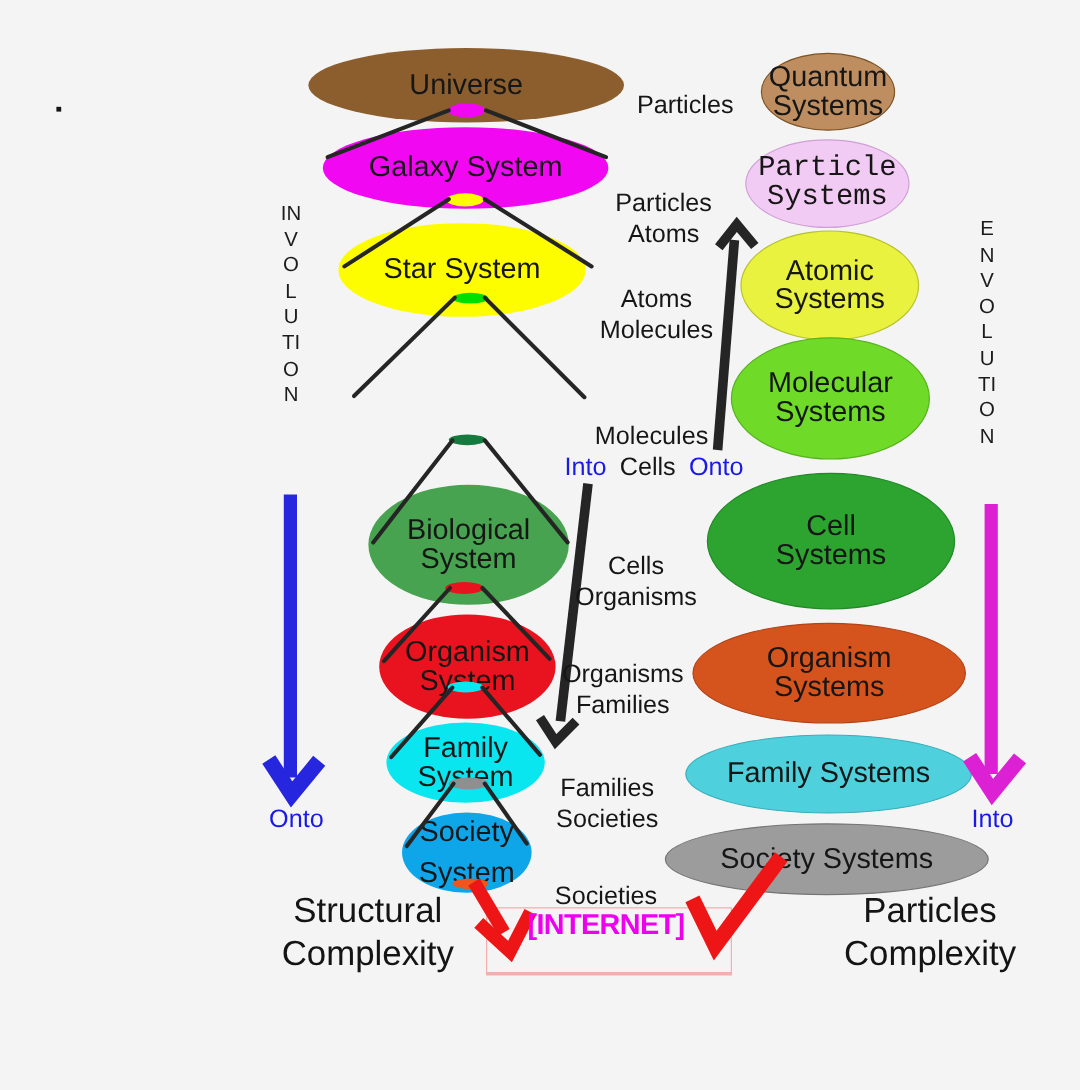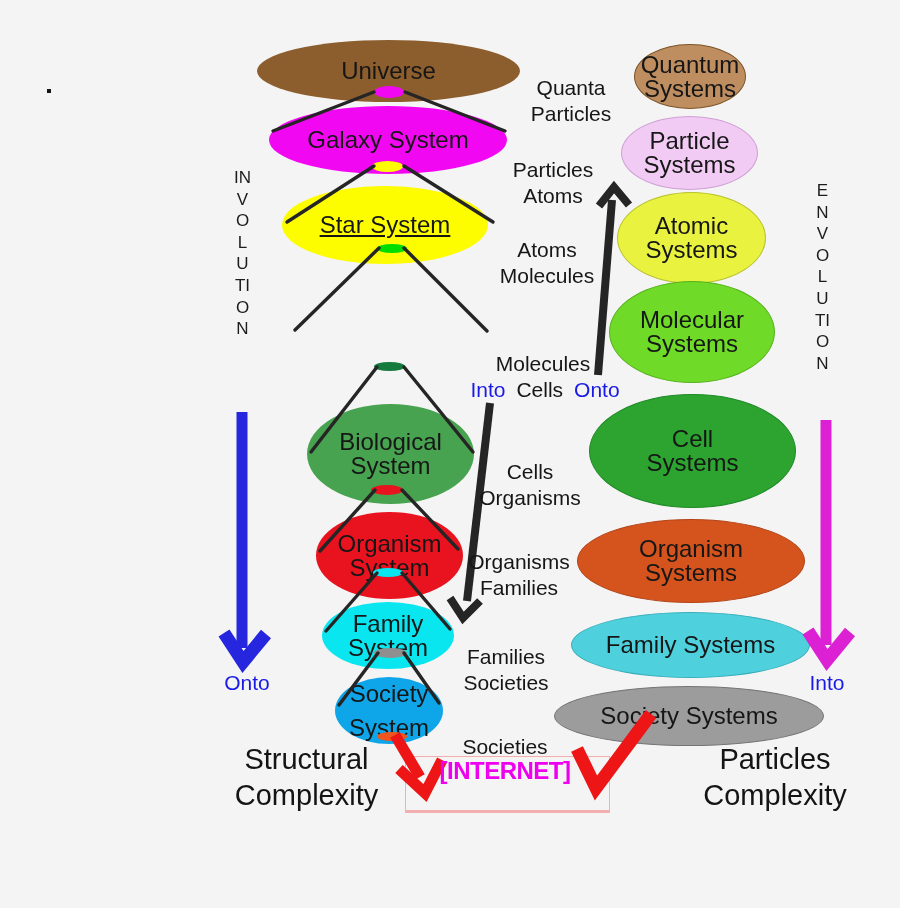--- a/index.html
+++ b/index.html
@@ -28,21 +28,21 @@
   <div class="dot" style="left: 47px; top: 89px; width: 4px; height: 4px; background-color: rgb(20, 20, 20);"></div>
 
   <div class="box" style="left:405px;top:756px;width:203px;height:53px;"></div>
 
   <div class="ell" style="left: 257px; top: 40px; width: 263px; height: 62px; background-color: rgb(140, 94, 45);">
     <span>Universe</span>
   </div>
   <div class="ell" style="left: 269px; top: 106px; width: 238px; height: 68px; background-color: rgb(242, 7, 242);">
     <span>Galaxy System</span>
   </div>
-  <div class="ell" style="left: 282px; top: 186px; width: 206px; height: 78px; background-color: rgb(253, 253, 0); text-decoration: underline;">
+  <div class="ell" style="left: 282px; top: 186px; width: 206px; height: 78px; background-color: rgb(253, 253, 0);">
     <span>Star System</span>
   </div>
   <div class="ell" style="left: 307px; top: 404px; width: 167px; height: 100px; background-color: rgb(71, 163, 79);">
     <span>Biological</span>
     <span>System</span>
   </div>
   <div class="ell" style="left: 316px; top: 512px; width: 147px; height: 87px; background-color: rgb(233, 19, 31);">
     <span>Organism</span>
     <span>System</span>
   </div>
@@ -61,21 +61,21 @@
   <div class="conn" style="left: 374px; top: 362px; width: 31px; height: 9px; background-color: rgb(21, 122, 61);"></div>
   <div class="conn" style="left: 371px; top: 485px; width: 32px; height: 10px; background-color: rgb(233, 19, 31);"></div>
   <div class="conn" style="left: 373px; top: 568px; width: 30px; height: 9px; background-color: rgb(10, 230, 240);"></div>
   <div class="conn" style="left: 374px; top: 648px; width: 33px; height: 10px; background-color: rgb(143, 143, 143);"></div>
   <div class="conn" style="left: 377px; top: 732px; width: 30px; height: 9px; background-color: rgb(240, 85, 30);"></div>
 
   <div class="ell ell-r" style="left: 634px; top: 44px; width: 110px; height: 63px; background-color: rgb(190, 142, 97); border-color: rgb(125, 84, 38);">
     <span>Quantum</span>
     <span>Systems</span>
   </div>
-  <div class="ell ell-r" style="left: 621px; top: 116px; width: 135px; height: 72px; background-color: rgb(242, 203, 244); border-color: rgb(207, 160, 214);">
+  <div class="ell ell-r" style="left: 621px; top: 116px; width: 135px; height: 72px; background-color: rgb(242, 203, 244); border-color: rgb(207, 160, 214); font-family: Liberation Mono, monospace;">
     <span>Particle</span>
     <span>Systems</span>
   </div>
   <div class="ell ell-r" style="left: 617px; top: 192px; width: 147px; height: 90px; background-color: rgb(233, 242, 62); border-color: rgb(184, 194, 46); text-align: center;">
     <span>Atomic</span>
     <span>Systems</span>
   </div>
   <div class="ell ell-r" style="left: 609px; top: 281px; width: 164px; height: 100px; background-color: rgb(111, 218, 40); border-color: rgb(86, 179, 28);">
     <span>Molecular</span>
     <span>Systems</span>
@@ -136,21 +136,20 @@
     <g fill="none">
       <line x1="395" y1="735" x2="420" y2="777" stroke-width="11" stroke="#ED1515"></line>
       <polyline points="399,769 425,793 442,760" stroke-width="11" stroke="#ED1515"></polyline>
     </g>
     <g fill="none">
       <polyline points="577,749 596,788 651,714" stroke-width="13" stroke="#ED1515"></polyline>
     </g>
   </svg>
 
   <div class="mid" style="left:501px;top:75px;width:140px;">
-    <div>Quanta</div>
     <div>Particles</div>
   </div>
   <div class="mid" style="left:483px;top:157px;width:140px;">
     <div>Particles</div>
     <div>Atoms</div>
   </div>
   <div class="mid" style="left:477px;top:237px;width:140px;">
     <div>Atoms</div>
     <div>Molecules</div>
   </div>

